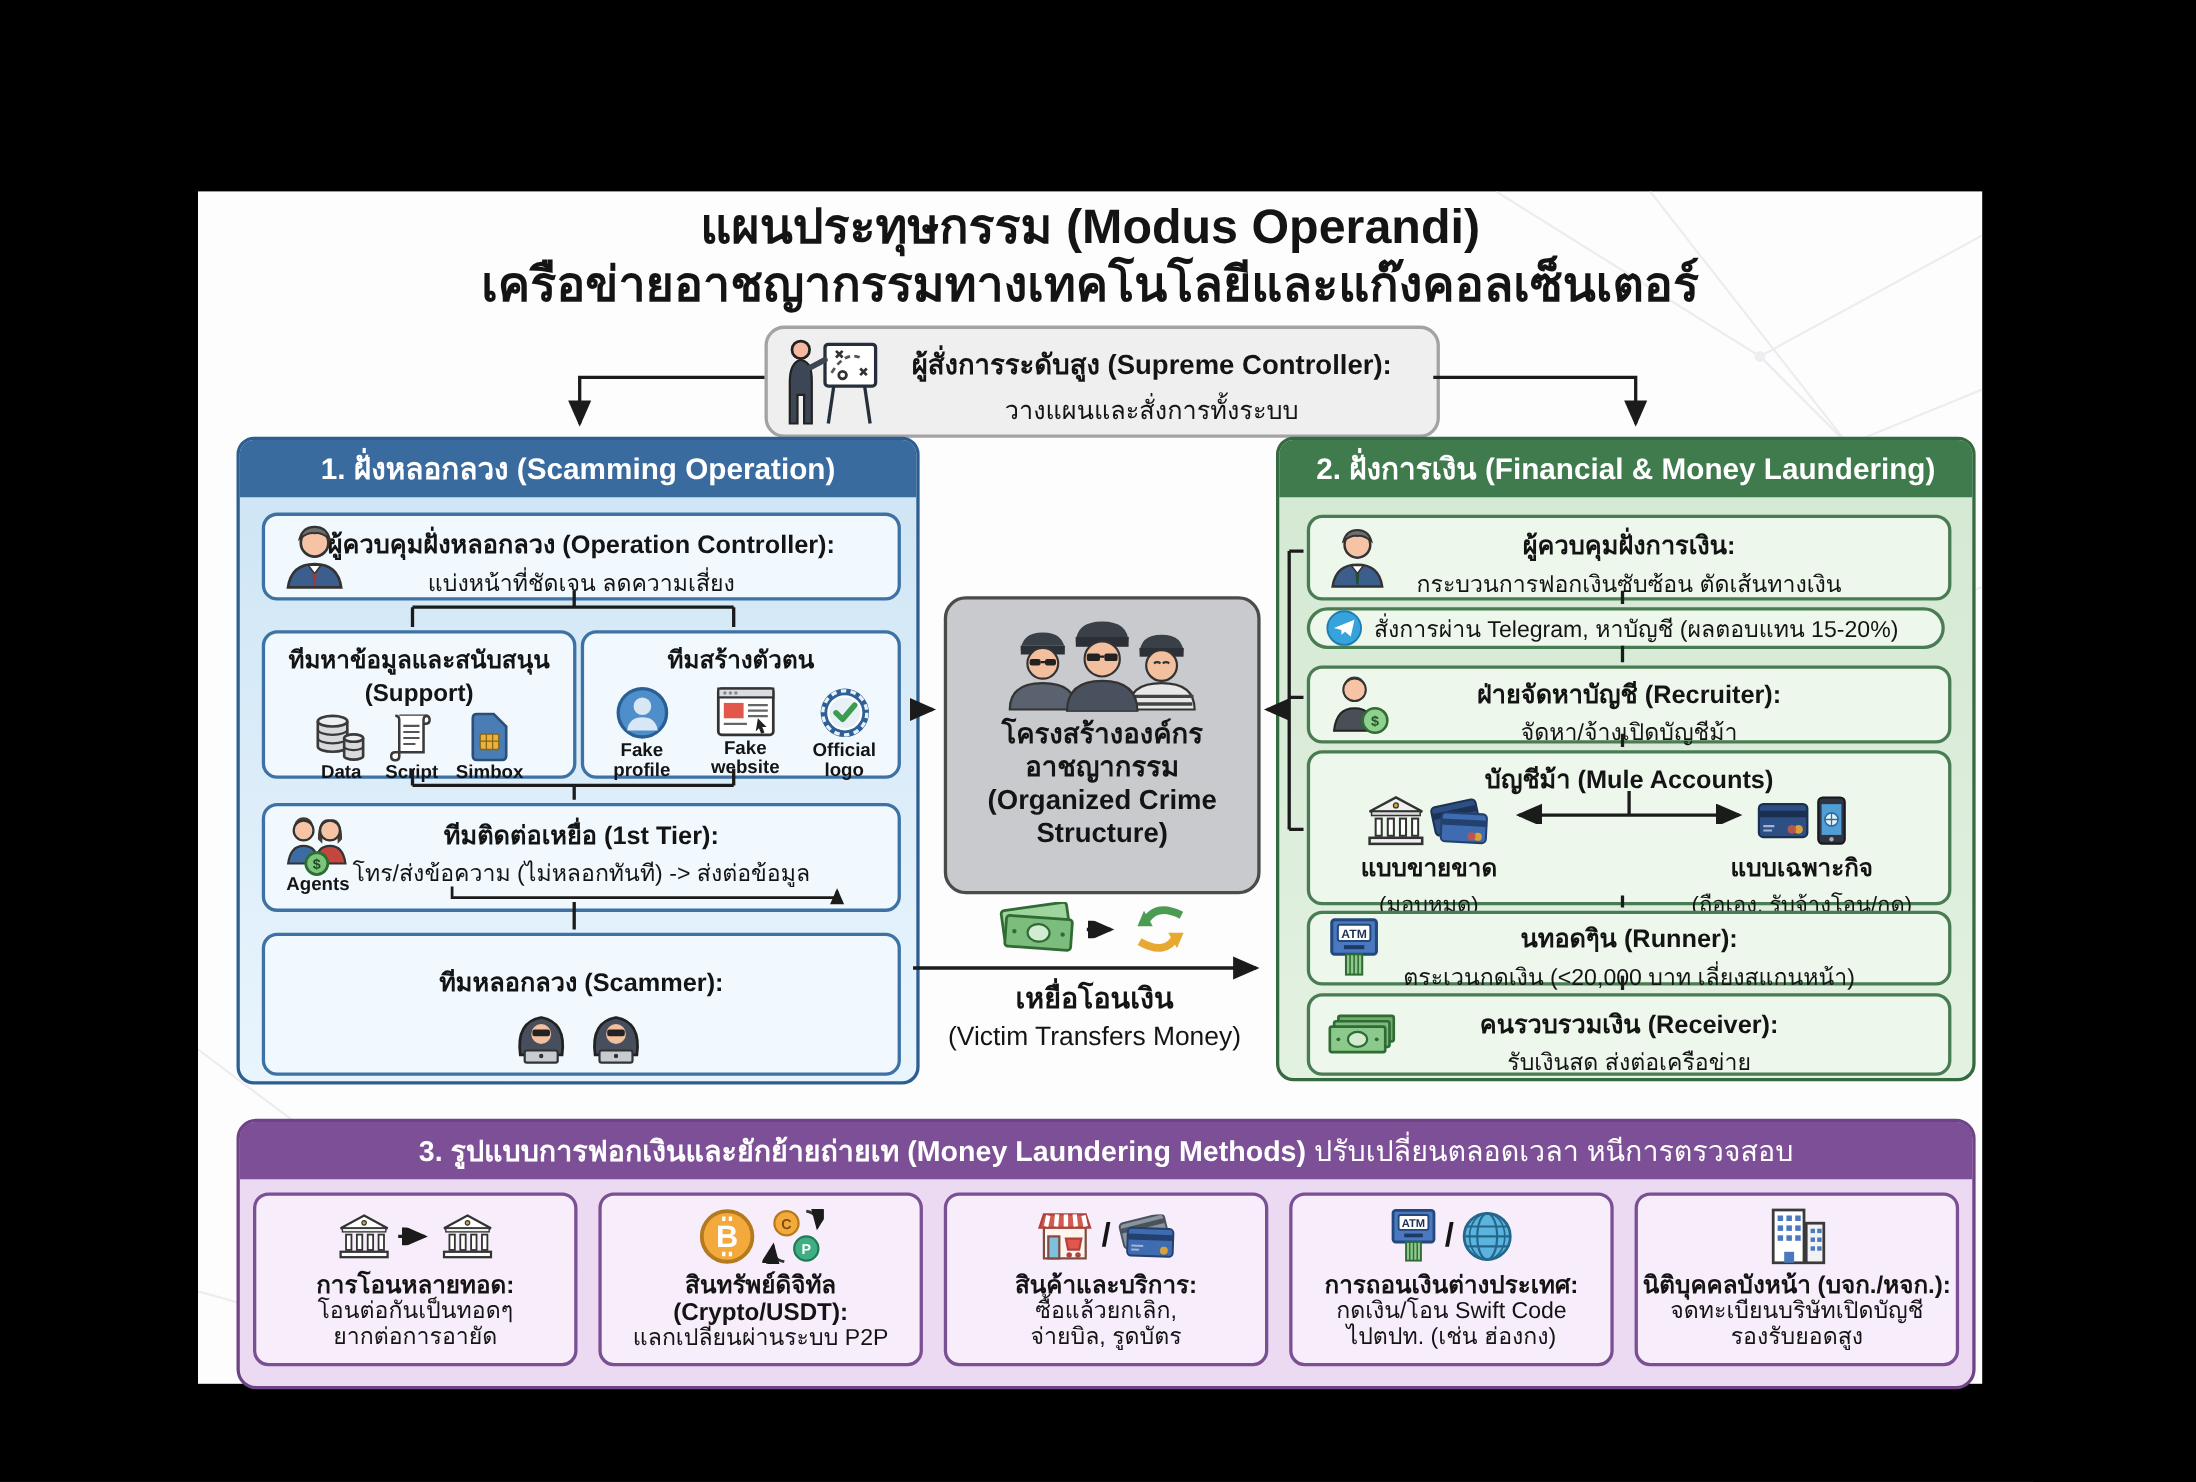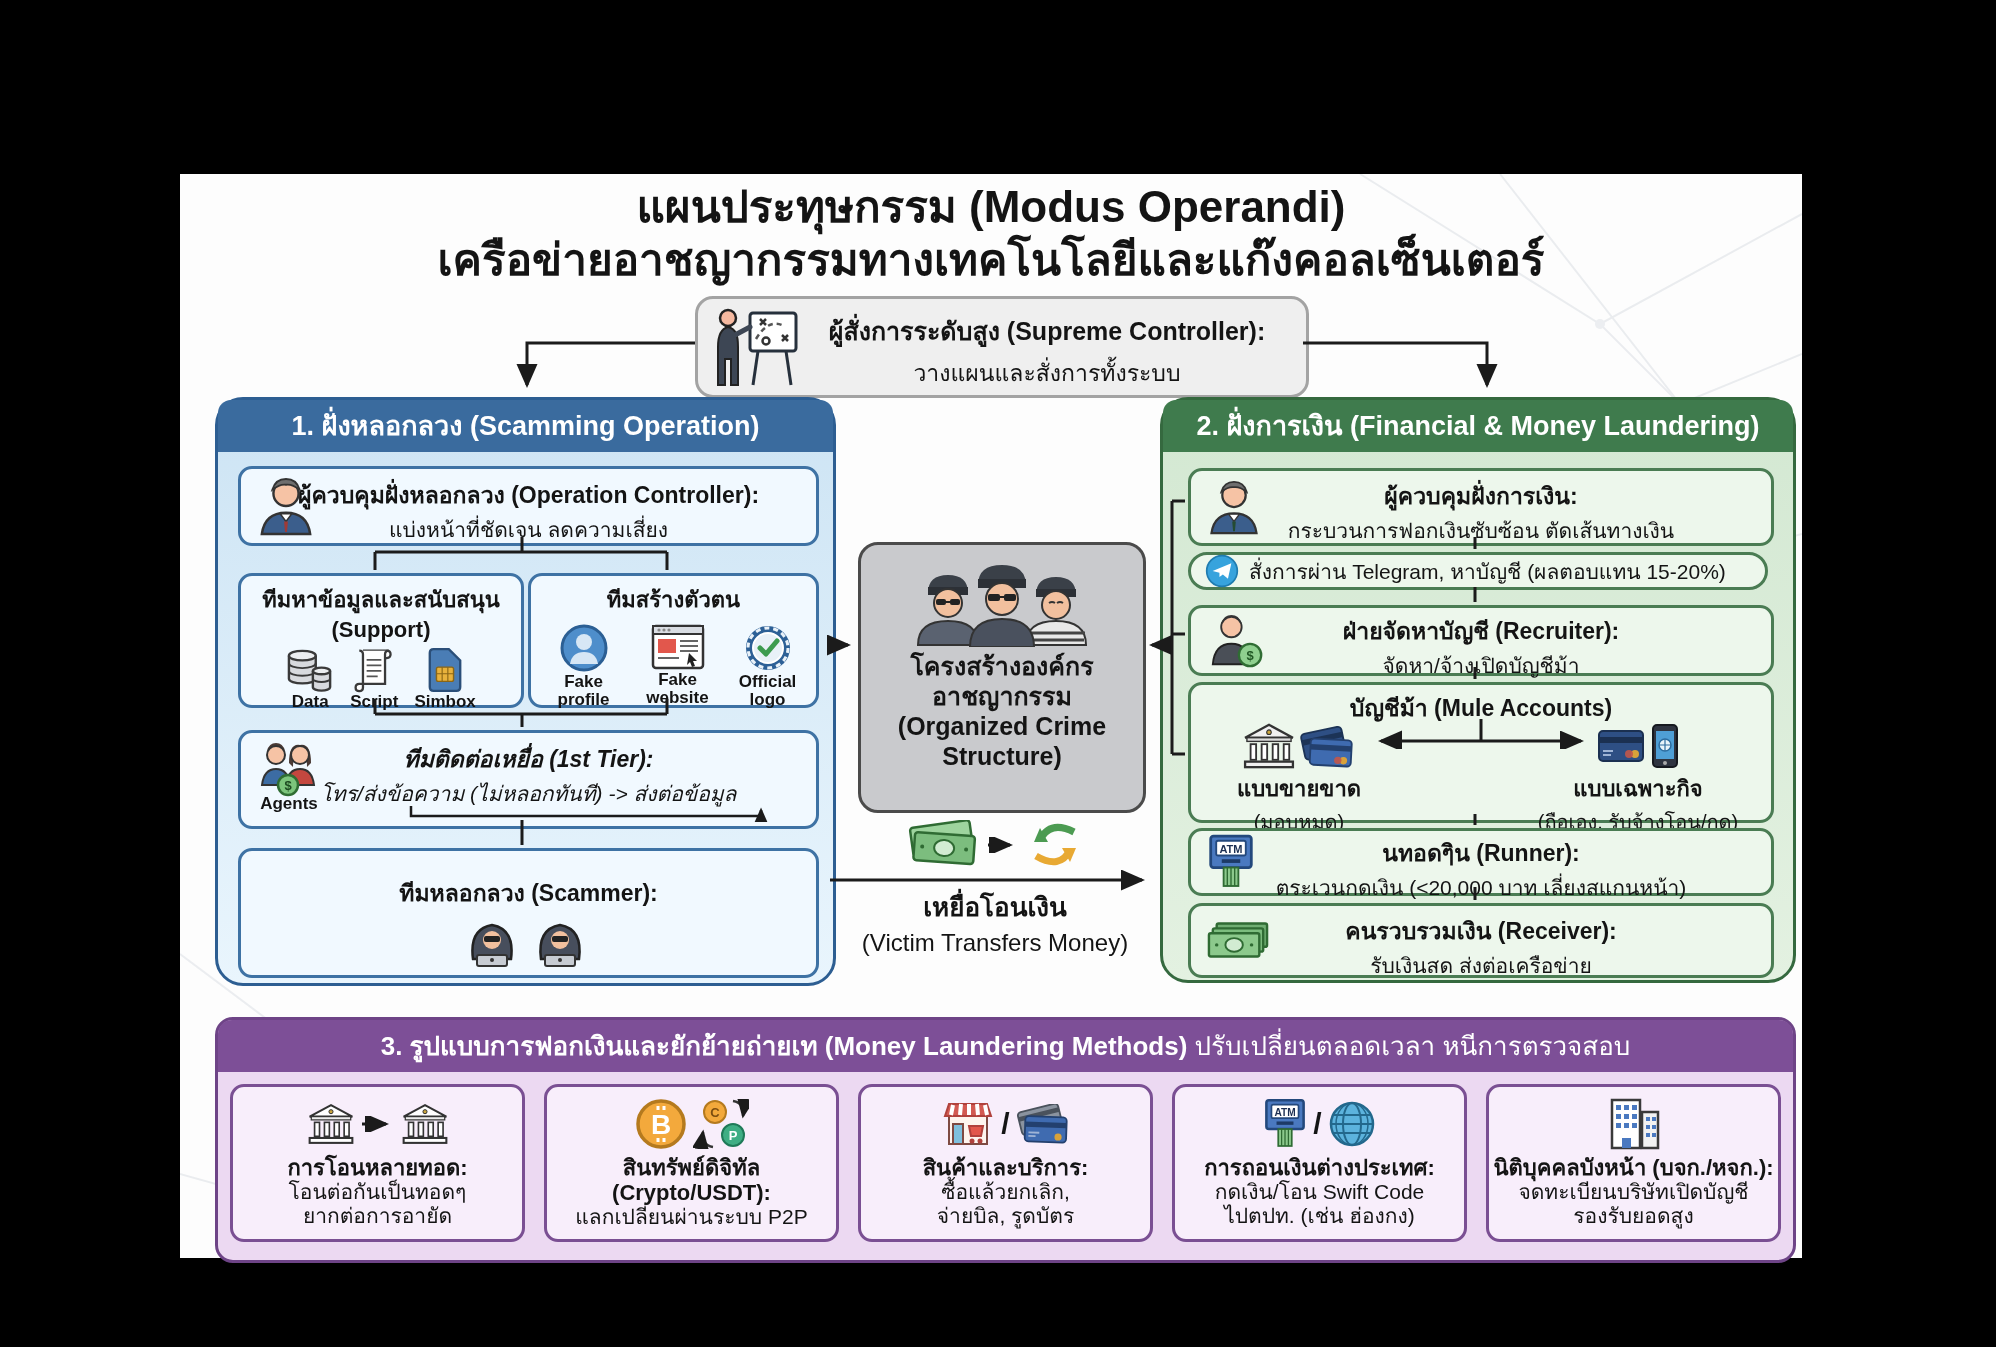--- a/index.html
+++ b/index.html
@@ -12,21 +12,21 @@
   .title{position:absolute;left:0;top:6px;width:100%;text-align:center;z-index:5;}
   .title div{font-size:44px;font-weight:800;line-height:53px;white-space:nowrap;}
 
   .supreme{position:absolute;left:515px;top:122px;width:608px;height:96px;background:#efefef;
            border:3px solid #a3a3a3;border-radius:18px;z-index:10;}
   .supreme .txt{margin-left:104px;width:490px;text-align:center;padding-top:12px;}
   .supreme .t{font-size:25px;font-weight:800;white-space:nowrap;}
   .supreme .d{font-size:23px;margin-top:4px;white-space:nowrap;}
   .supreme .ic{position:absolute;left:14px;top:6px;}
 
-  .panel{position:absolute;border-radius:28px;z-index:10;}
+  .panel{position:absolute;border-radius:16px;z-index:10;}
   .panel .hdr{height:52px;border-radius:13px 13px 0 0;color:#fff;font-size:27px;font-weight:800;
               text-align:center;line-height:52px;white-space:nowrap;}
   .panel-blue{left:35px;top:223px;width:615px;height:583px;background:linear-gradient(#cde4f4,#e9f5fd);
               border:3px solid #2d5e92;}
   .panel-blue .hdr{background:#3a6b9e;}
   .panel-green{left:980px;top:223px;width:630px;height:580px;background:linear-gradient(#d3e8d2,#e3f1e1);
                border:3px solid #35693f;}
   .panel-green .hdr{background:#3f7b4d;}
 
   .bx{position:absolute;border-radius:14px;}
@@ -201,21 +201,21 @@
         <path d="M11,10 Q13,2 20,2 Q27,2 29,10 Q24,6 20,7 Q16,6 11,10 Z" fill="#4a3a35"></path>
         <circle cx="20" cy="14" r="9" fill="#f6c3a5" stroke="#333" stroke-width="2"></circle>
         <path d="M6,44 Q8,28 20,28 Q32,28 34,44 Z" fill="#3c6ca3" stroke="#333" stroke-width="2"></path>
         <path d="M33,22 Q33,2 44,4 Q55,2 55,22 L51,26 Q51,10 44,12 Q37,10 37,26 Z" fill="#4a3a35"></path>
         <circle cx="44" cy="14" r="9" fill="#f6c3a5" stroke="#333" stroke-width="2"></circle>
         <path d="M30,44 Q32,28 44,28 Q56,28 58,44 Z" fill="#c4473f" stroke="#333" stroke-width="2"></path>
         <circle cx="32" cy="44" r="10" fill="#7cc57c" stroke="#2f6d33" stroke-width="2.5"></circle>
         <text x="32" y="49" font-size="13" font-weight="bold" fill="#1d4a21" text-anchor="middle">$</text>
       </svg>
       <div class="smallL" style="position:absolute;left:14px;top:62px;width:68px;">Agents</div>
-      <div class="ctr" style="padding-top:8px;font-style:italic;">
+      <div class="ctr" style="padding-top:8px;">
         <div class="bt">ทีมติดต่อเหยื่อ (1st Tier):</div>
         <div class="bd">โทร/ส่งข้อความ (ไม่หลอกทันที) -&gt; ส่งต่อข้อมูล</div>
       </div>
       <svg style="position:absolute;left:150px;bottom:4px;" width="400" height="18">
         <path d="M20,2 L20,12 L370,12 L370,6" fill="none" stroke="#1b1b1b" stroke-width="2.5" marker-end="url(#ah)"></path>
       </svg>
     </div>
 
     <div class="bx blue" style="left:20px;top:448px;width:575px;height:124px;">
       <div class="ctr" style="padding-top:24px;">

